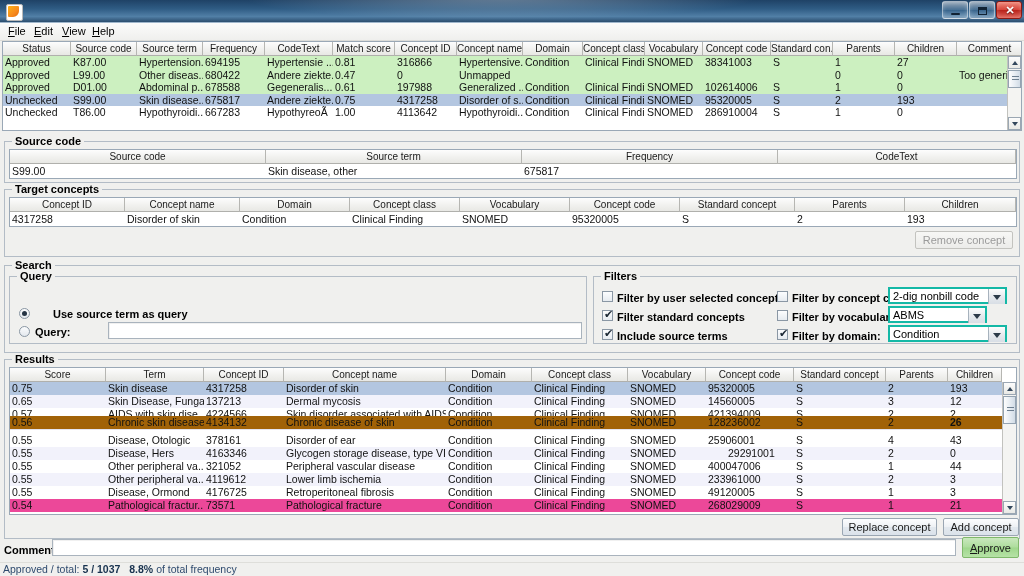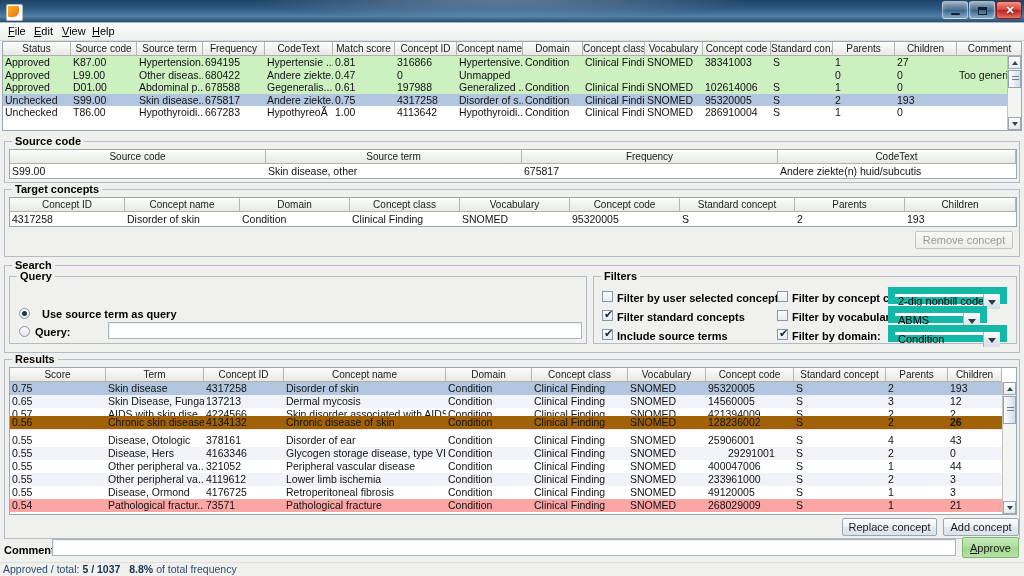--- a/index.html
+++ b/index.html
@@ -156,21 +156,21 @@
   }
   .cb.on::after{content:"\2714";}
   .lbl{position:absolute;height:12px;line-height:12px;font-size:11px;font-weight:bold;color:#000;white-space:nowrap;}
   .txtfield{
     position:absolute;box-sizing:border-box;background:#fff;
     border:1px solid #a9b3bd;
     box-shadow:inset 1px 1px 0 rgba(0,0,0,.06);
   }
   .combo{
     position:absolute;box-sizing:border-box;height:17px;
-    background:#fff;border:7px solid #14b8a6;
+    background:#fff;border:2px solid #14b8a6;
     font-size:11px;line-height:15px;
   }
   .combo .cv{position:absolute;left:3px;top:0;height:15px;line-height:15px;font-size:11px;white-space:nowrap;}
   .combo .cbtn{
     position:absolute;right:0;top:0;width:17px;height:15px;
     background:linear-gradient(180deg,#fdfdfd,#e5e9ee 55%,#d8dee5);
     border-left:1px solid #a7b2bd;box-sizing:border-box;
   }
   .combo .cbtn i{
     position:absolute;left:4px;top:6px;width:0;height:0;
@@ -358,21 +358,20 @@
             <div class="th" style="left: 0px; width: 256px;">Source code</div>
             <div class="th" style="left: 256px; width: 256px;">Source term</div>
             <div class="th" style="left: 512px; width: 256px;">Frequency</div>
             <div class="th" style="left: 768px; width: 238px;">CodeText</div>
           </div>
         <div id="src-body" style="position:absolute;left:0;top:14px;width:100%;">
             <div class="trow" style="top: 0px; height: 14px; background: rgb(255, 255, 255);">
               <div class="td" style="left: 0px; width: 256px; height: 14px; line-height: 14px;">S99.00</div>
               <div class="td" style="left: 256px; width: 256px; height: 14px; line-height: 14px;">Skin disease, other</div>
               <div class="td" style="left: 512px; width: 256px; height: 14px; line-height: 14px;">675817</div>
-              <div class="td" style="left: 768px; width: 238px; height: 14px; line-height: 14px;">Andere ziekte(n) huid/subcutis</div>
             </div>
           </div>
       </div>
     </div>
 
     <div class="group" id="tgt-group" style="left:4px;top:166px;width:1016px;height:68px;">
       <span class="gt">Target concepts</span>
       <div class="tbl" id="tgt-table" style="left:4px;top:7px;width:1008px;height:30px;border:1px solid #9aa8b6;">
         <div class="thead" id="tgt-head">
             <div class="th" style="left: 0px; width: 115px;">Concept ID</div>
@@ -401,21 +400,21 @@
       </div>
       <div class="btn disabled" style="right:6px;top:41px;width:98px;height:18px;line-height:17px;">Remove concept</div>
     </div>
 
     <div class="group" id="search-group" style="left:4px;top:242px;width:1016px;height:88px;">
       <span class="gt">Search</span>
 
       <div class="group" id="query-group" style="left:4px;top:10px;width:578px;height:68px;">
         <span class="gt">Query</span>
         <div class="radio on" style="left:9px;top:31px;"></div>
-        <span class="lbl" style="left:32px;top:31px;">Use source term as query</span>
+        <span class="lbl" style="left:43px;top:31px;">Use source term as query</span>
         <div class="radio" style="left:9px;top:49px;"></div>
         <span class="lbl" style="left:25px;top:49px;">Query:</span>
         <input class="txtfield" type="text" style="left: 98px; top: 45px; width: 474px; height: 17px; font-size: 11px; padding: 0px 3px; font-family: &quot;Liberation Sans&quot;, sans-serif;" value="" placeholder="">
       </div>
 
       <div class="group" id="filters-group" style="left:588px;top:10px;width:424px;height:68px;">
         <span class="gt">Filters</span>
 
         <div class="cb" style="left:8px;top:14px;"></div>
         <span class="lbl" style="left:23px;top:15px;">Filter by user selected concepts</span>
@@ -583,21 +582,21 @@
               <div class="td" style="left: 194px; width: 80px; height: 13px; line-height: 13px;">4176725</div>
               <div class="td" style="left: 274px; width: 162px; height: 13px; line-height: 13px;">Retroperitoneal fibrosis</div>
               <div class="td" style="left: 436px; width: 86px; height: 13px; line-height: 13px;">Condition</div>
               <div class="td" style="left: 522px; width: 96px; height: 13px; line-height: 13px;">Clinical Finding</div>
               <div class="td" style="left: 618px; width: 78px; height: 13px; line-height: 13px;">SNOMED</div>
               <div class="td" style="left: 696px; width: 88px; height: 13px; line-height: 13px;">49120005</div>
               <div class="td" style="left: 784px; width: 92px; height: 13px; line-height: 13px;">S</div>
               <div class="td" style="left: 876px; width: 62px; height: 13px; line-height: 13px;">1</div>
               <div class="td" style="left: 938px; width: 54px; height: 13px; line-height: 13px;">3</div>
             </div>
-            <div class="trow" style="top: 117px; height: 13px; background: #fca5a5; border-bottom: 1px solid rgb(228, 228, 239);">
+            <div class="trow" style="top: 117px; height: 13px; background: #ec4899; border-bottom: 1px solid rgb(228, 228, 239);">
               <div class="td" style="left: 0px; width: 96px; height: 13px; line-height: 13px;">0.54</div>
               <div class="td" style="left: 96px; width: 98px; height: 13px; line-height: 13px;">Pathological fractur...</div>
               <div class="td" style="left: 194px; width: 80px; height: 13px; line-height: 13px;">73571</div>
               <div class="td" style="left: 274px; width: 162px; height: 13px; line-height: 13px;">Pathological fracture</div>
               <div class="td" style="left: 436px; width: 86px; height: 13px; line-height: 13px;">Condition</div>
               <div class="td" style="left: 522px; width: 96px; height: 13px; line-height: 13px;">Clinical Finding</div>
               <div class="td" style="left: 618px; width: 78px; height: 13px; line-height: 13px;">SNOMED</div>
               <div class="td" style="left: 696px; width: 88px; height: 13px; line-height: 13px;">268029009</div>
               <div class="td" style="left: 784px; width: 92px; height: 13px; line-height: 13px;">S</div>
               <div class="td" style="left: 876px; width: 62px; height: 13px; line-height: 13px;">1</div>

